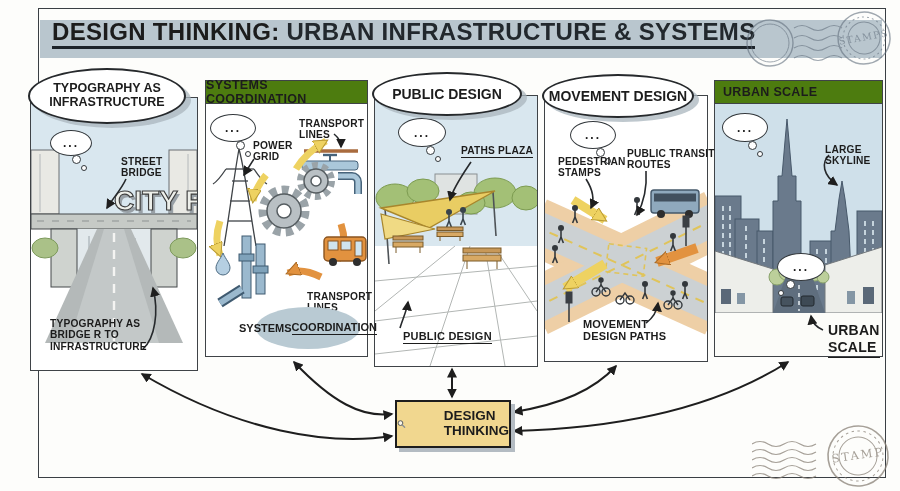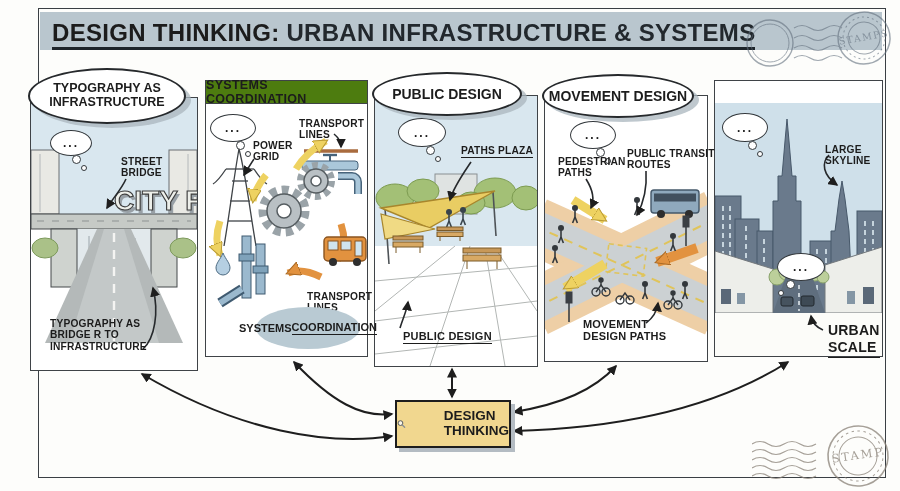--- a/index.html
+++ b/index.html
@@ -3,21 +3,21 @@
 <meta charset="utf-8">
 <style>
   html,body{margin:0;padding:0;background:#e9e9e7;}
   #canvas{position:relative;width:900px;height:491px;background:#fdfdfb;overflow:hidden;
           font-family:"Liberation Sans",sans-serif;color:#1c1c1c;}
   .abs{position:absolute;}
   .pre{white-space:pre-line;}
   
   #frame{left:38px;top:8px;width:846px;height:468px;border:1.6px solid #3a3f44;}
   
-  #titlebar{left:40px;top:12px;width:842px;height:38px;background:#b9c6ce;display:flex;align-items:flex-end;}
+  #titlebar{left:40px;top:20px;width:842px;height:38px;background:#b9c6ce;display:flex;align-items:flex-start;}
   #title-text{margin-left:12px;font-size:24px;letter-spacing:.3px;border-bottom:3px solid #1d242a;padding-bottom:2px;line-height:1;}
   #title-text .t1{font-weight:800;}
   #title-text .t2{font-weight:700;color:#22282d;}
   
   .panel{background:#fff;border:1.6px solid #3f4347;}
   .panel svg{display:block;width:100%;height:100%;}
   .hdrbar{position:absolute;left:0;top:0;right:0;height:22px;background:#4d7c0f;border-bottom:1.6px solid #3f4347;
           display:flex;align-items:center;font-weight:800;font-size:12.5px;letter-spacing:.3px;z-index:3;}
   .hdrbar.center{justify-content:center;}
   .hdrbar.left{padding-left:8px;}
@@ -380,27 +380,28 @@
       </g>
 
       <path d="M41,83 C48,94 50,103 46,112" fill="none" stroke="#26292c" stroke-width="1.6" marker-end="url(#mk)"></path>
       <path d="M101,75 C102,90 99,106 92,119" fill="none" stroke="#26292c" stroke-width="1.6" marker-end="url(#mk)"></path>
       <path d="M101,227 C108,222 112,215 113,207" fill="none" stroke="#26292c" stroke-width="1.6" marker-end="url(#mk)"></path>
     </svg>
   </div>
   <div class="abs oval" style="left:542px;top:74px;width:148px;height:40px;font-size:14px">MOVEMENT DESIGN</div>
   <div class="abs bubble" style="left:570px;top:121px;width:44px;height:26px">...</div>
   <div class="abs lbl pre" style="left:558px;top:156px">PEDESTRIAN
-PATHS</div>
+STAMPS</div>
   <div class="abs lbl pre" style="left:583px;top:318px;font-size:11px">MOVEMENT
 DESIGN PATHS</div>
   <div class="abs lbl pre" style="left:627px;top:148px">PUBLIC TRANSIT
 ROUTES</div>
 
   <div class="abs panel" style="left:714px;top:80px;width:167px;height:275px">
+    <div class="hdrbar left">URBAN SCALE</div>
     <svg viewBox="0 0 167 275">
       <rect x="0" y="22" width="167" height="253" fill="#cfe0ea"></rect>
 
       <g fill="#6a7a8c" stroke="#47586a" stroke-width="1">
         <rect x="0" y="115" width="26" height="120"></rect>
         <rect x="20" y="138" width="24" height="97"></rect>
         <rect x="42" y="150" width="16" height="85"></rect>
         <polygon points="58,235 58,120 63,120 63,95 67,95 70,60 72,38 74,60 77,95 81,95 81,120 86,120 86,235"></polygon>
         <rect x="95" y="160" width="24" height="75"></rect>
         <polygon points="116,235 116,150 120,150 124,118 127,100 130,118 134,150 138,235"></polygon>

